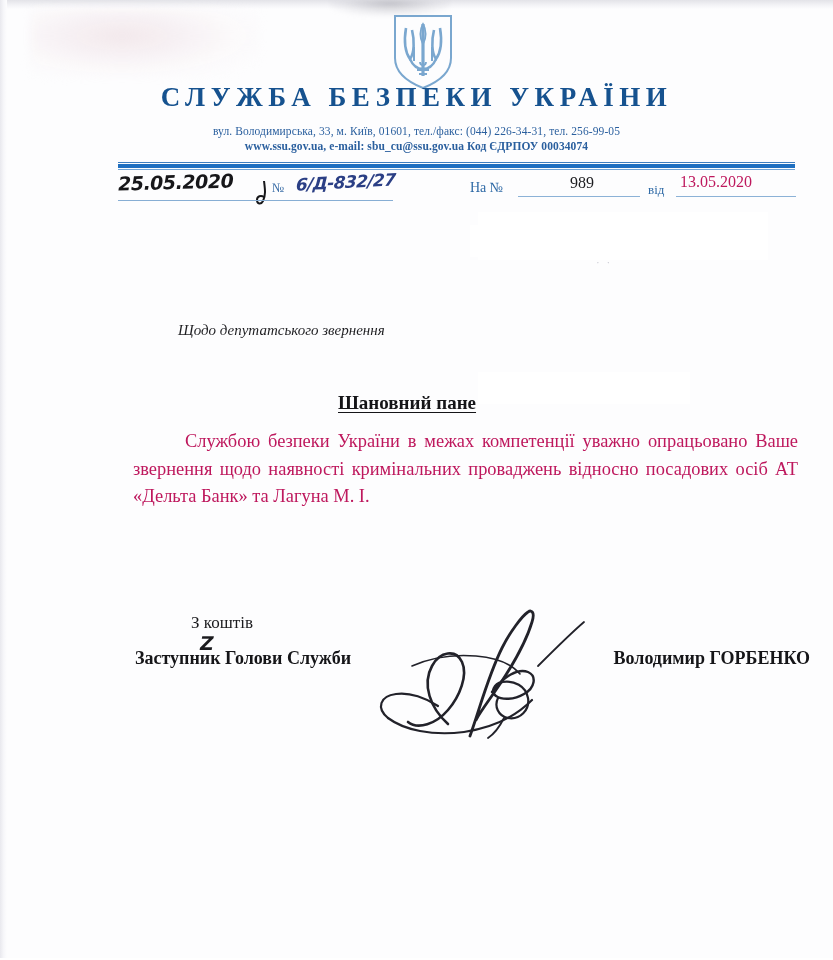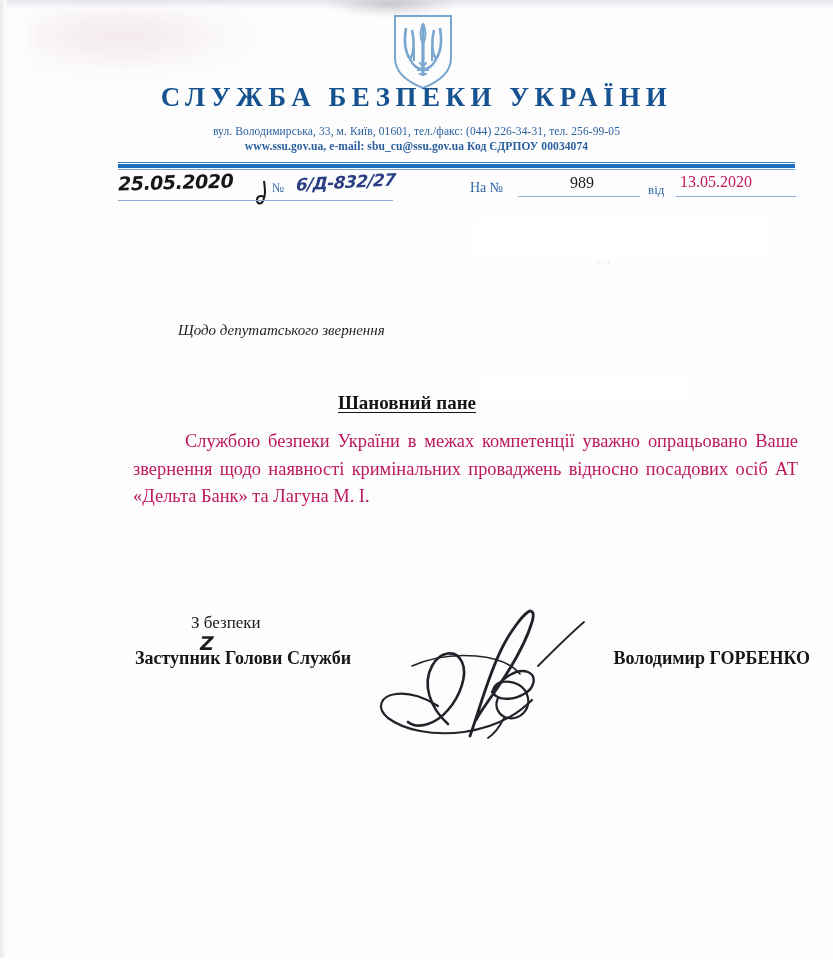--- a/index.html
+++ b/index.html
@@ -361,21 +361,21 @@
 
   <div class="subject">Щодо депутатського звернення</div>
 
   <div class="salutation">Шановний пане</div>
   <div class="redaction redact-salutation"></div>
 
   <div class="body-text">
     <p>Службою безпеки України в межах компетенції уважно опрацьовано Ваше звернення щодо наявності кримінальних проваджень відносно посадових осіб АТ «Дельта Банк» та Лагуна М. І.</p>
   </div>
 
-  <div class="sign-regards">З безпеки</div>
+  <div class="sign-regards">З коштів</div>
   <div class="sign-initial-mark">Z</div>
   <div class="sign-title">Заступник Голови Служби</div>
   <div class="sign-name">Володимир ГОРБЕНКО</div>
 
   <div class="signature-svg">
     <svg viewBox="0 0 260 135" width="260" height="135" xmlns="http://www.w3.org/2000/svg">
       <g fill="none" stroke="#22222a" stroke-linecap="round" stroke-linejoin="round">
         <path d="M96 120 C78 104 70 80 80 62 C88 47 104 45 110 58 C116 71 108 92 96 106
                  C84 120 66 126 56 118" stroke-width="2.6"></path>
         <path d="M60 62 C78 54 100 50 124 52 C146 54 160 60 168 70" stroke-width="1.6"></path>

